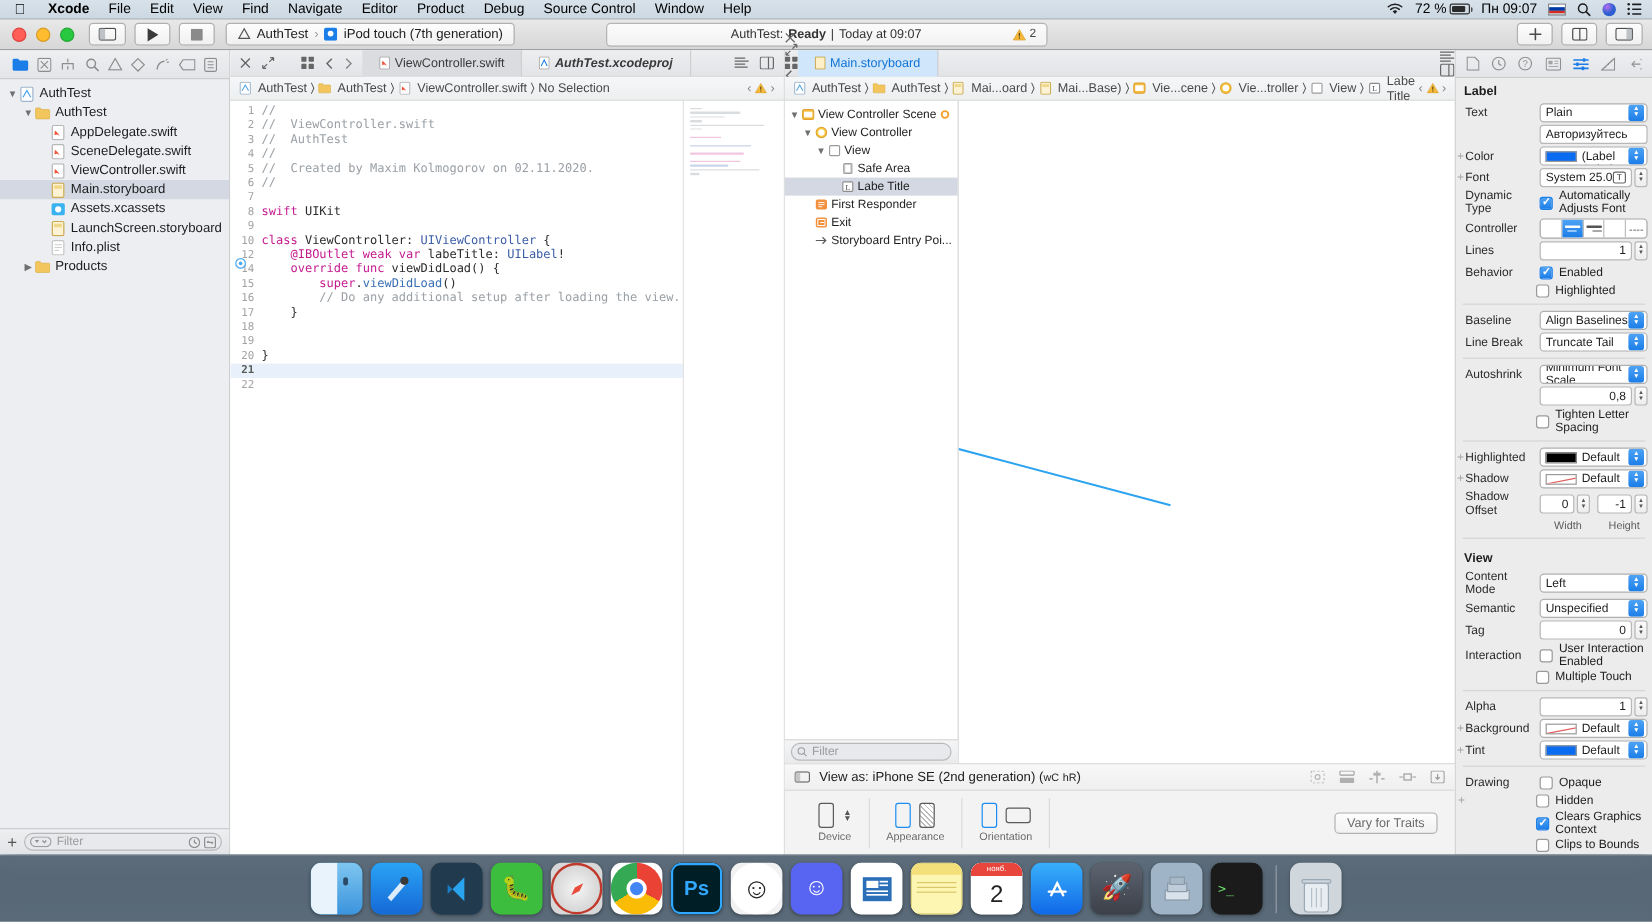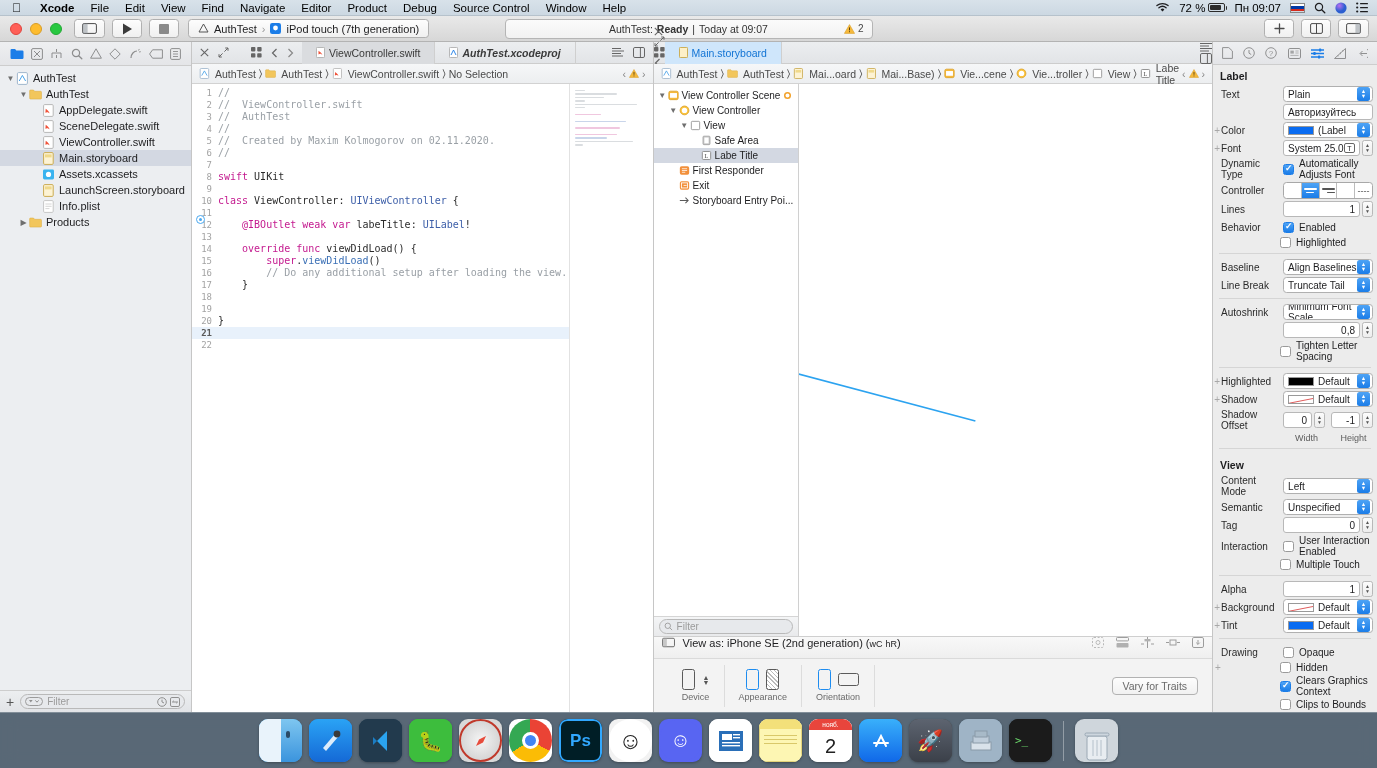--- a/index.html
+++ b/index.html
@@ -119,21 +119,21 @@
   .tab.sbactive{background:#cfe6fb;color:#1274d4;border-right:.5px solid #cfcfcf;}
   .sb-body{flex:1;display:flex;position:relative;}
   .sb-outline{width:145px;border-right:1px solid #d0d0d0;background:#fff;position:relative;font-size:10px;}
   .sb-outline .row{height:15px;}
   .ol-bottom{position:absolute;bottom:0;left:0;right:0;height:20px;border-top:1px solid #d5d5d5;
     background:linear-gradient(#f4f5f6,#e9eaec);display:flex;align-items:center;padding:0 5px;}
   .canvas{flex:1;background:#fff;position:relative;overflow:hidden;}
   .conn-line{position:absolute;left:0;top:0;width:100%;height:100%;pointer-events:none;}
   .sb-bottom{height:76px;border-top:1px solid #cfcfcf;background:#f3f3f3;}
   .viewas{height:22px;border-bottom:1px solid #dadada;background:linear-gradient(#f8f8f8,#efefef);
-    display:flex;padding:0 8px;gap:8px;font-size:11px;}
+    display:flex;align-items:center;padding:0 8px;gap:8px;font-size:11px;}
   .viewas .icons{margin-left:auto;display:flex;gap:12px;opacity:.55;}
   .traitbar{height:53px;display:flex;align-items:center;padding:0 14px;gap:0;font-size:9px;color:#6a6a6a;}
   .tgroup{display:flex;flex-direction:column;align-items:center;gap:2px;padding:0 14px;border-right:1px solid #dcdcdc;height:42px;justify-content:center;}
   .tgroup:last-of-type{border-right:none;}
   .phone-glyph{width:13px;height:21px;border:1.3px solid #5a5a5a;border-radius:2.5px;}
   .phone-glyph.blue{border-color:#1d8cf0;border-width:1.6px;}
   .land-glyph{width:21px;height:13px;border:1.3px solid #5a5a5a;border-radius:2.5px;}
   .vary{margin-left:auto;height:18px;padding:0 10px;background:linear-gradient(#fdfdfd,#f1f1f1);
     border:.5px solid #b2b2b2;border-radius:4px;display:flex;align-items:center;font-size:10.5px;}
 
@@ -611,30 +611,22 @@
             </div>
             <div class="cl">
               <span class="gut">9</span>
               <span class="ctext"></span>
             </div>
             <div class="cl">
               <span class="gut">10</span>
               <span class="ctext"><span class="c-kw">class </span><span class="c-id">ViewController</span><span class="c-id">: </span><span class="c-typ">UIViewController</span><span class="c-id"> {</span></span>
             </div>
             <div class="cl">
-              <span class="gut">11</span>
-              <span class="ctext"></span>
-            </div>
-            <div class="cl">
               <span class="gut">12</span>
               <span class="ctext"><span class="c-kw">    @IBOutlet weak var </span><span class="c-id">labeTitle</span><span class="c-id">: </span><span class="c-typ">UILabel</span><span class="c-id">!</span></span>
-            </div>
-            <div class="cl">
-              <span class="gut">13</span>
-              <span class="ctext"></span>
             </div>
             <div class="cl">
               <span class="gut">14</span>
               <span class="ctext"><span class="c-kw">    override func </span><span class="c-id">viewDidLoad</span><span class="c-id">() {</span></span>
             </div>
             <div class="cl">
               <span class="gut">15</span>
               <span class="ctext"><span class="c-kw">        super</span><span class="c-id">.</span><span class="c-prop">viewDidLoad</span><span class="c-id">()</span></span>
             </div>
             <div class="cl">

